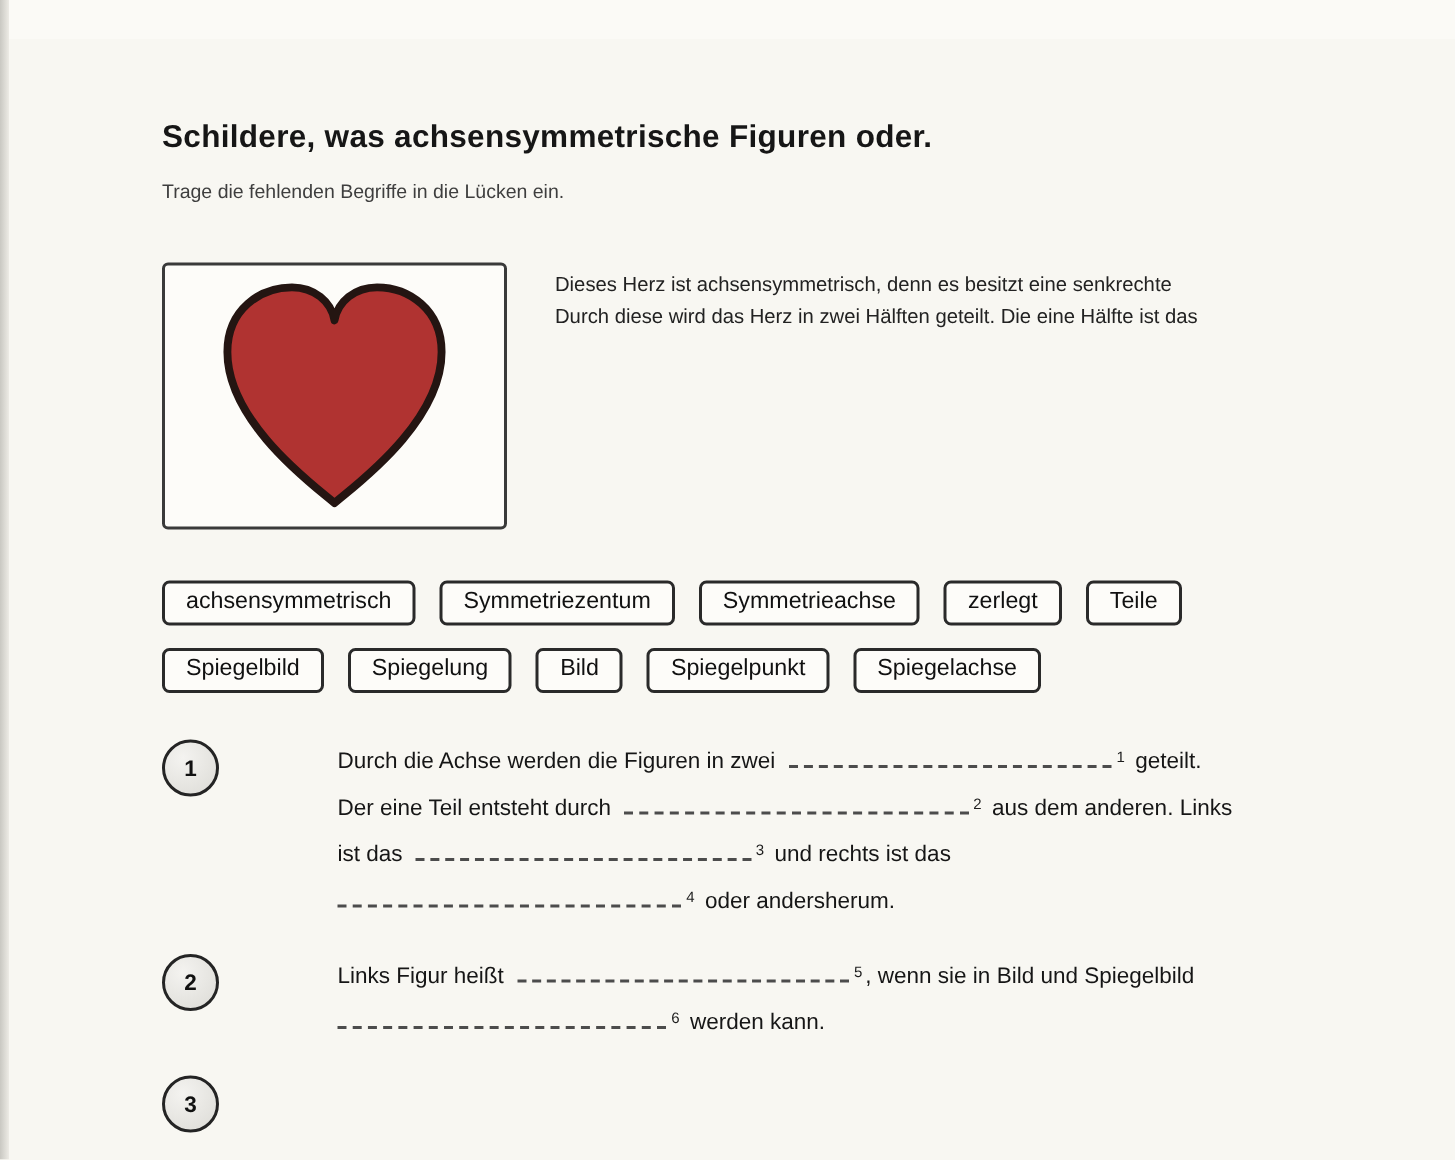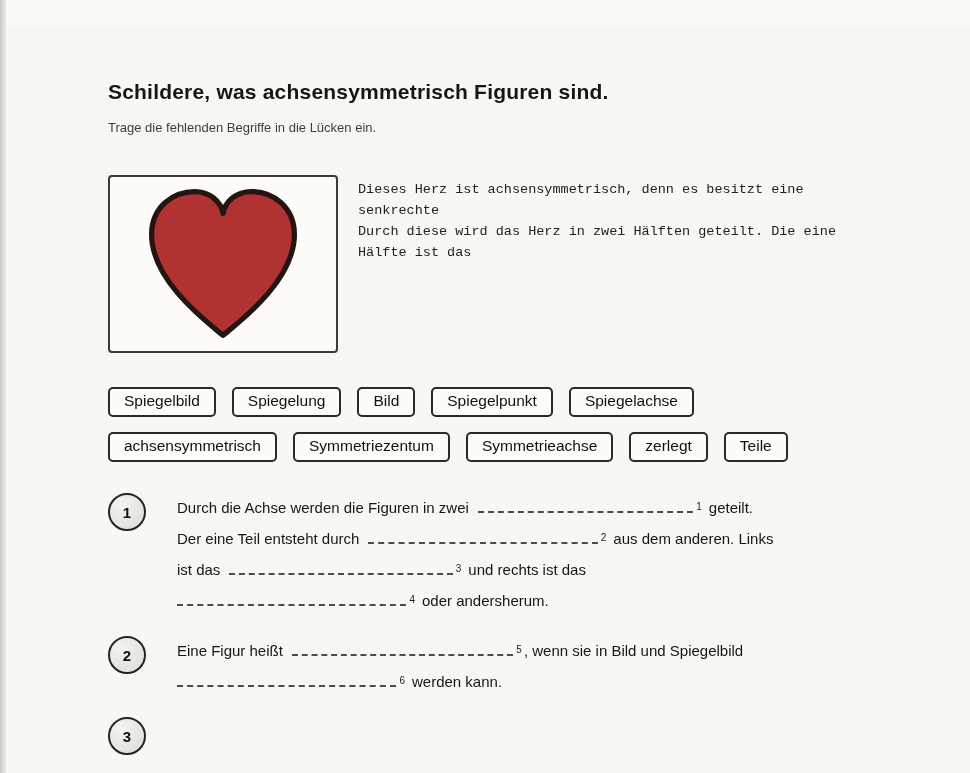--- a/index.html
+++ b/index.html
@@ -11,87 +11,87 @@
   }
   .edge{position:absolute;left:0;top:0;width:6px;height:100%;
     background:linear-gradient(90deg,#c9c8c2,#edebe5);}
   .topband{position:absolute;top:0;left:6px;right:0;height:26px;background:#fbfaf6;}
 
   .content{position:absolute;left:108px;top:80px;width:775px;}
 
   .title{font-size:21px;font-weight:bold;margin:0 0 16px 0;color:#161616;letter-spacing:.2px;}
   .subtitle{font-size:13px;color:#3e3e3e;margin:0 0 40px 0;}
 
-  .example{display:flex;gap:20px;margin-bottom:34px;font-family:Liberation Mono, monospace;}
+  .example{display:flex;gap:32px;margin-bottom:34px;}
   .heart-box{width:230px;height:178px;box-sizing:border-box;flex:0 0 auto;
     background:#fdfcf9;border:2px solid #3a3a3a;border-radius:4px;
     display:flex;align-items:center;justify-content:center;}
   .example-text{font-size:13.5px;line-height:21px;padding-top:4px;color:#222;}
 
   .bank-row{display:flex;gap:16px;margin-bottom:15px;}
   .chip{border:2px solid #2a2a2a;border-radius:5px;background:#fdfcf9;
     padding:3px 14px 5px;font-size:15.5px;color:#111;white-space:nowrap;}
 
   #exercises{margin-top:30px;}
   .exercise{display:flex;gap:31px;margin-bottom:19px;}
   .num-circle{width:38px;height:38px;box-sizing:border-box;flex:0 0 auto;margin-top:1px;
     border:2px solid #242424;border-radius:50%;
     background:radial-gradient(circle at 35% 30%,#f4f3f0,#dcdbd6);
     display:flex;align-items:center;justify-content:center;
     font-weight:bold;font-size:15px;color:#111;}
-  .lines{font-size:15px;color:#161616;}
+  .lines{font-size:15px;color:#161616;margin-left:48px;}
   .line{line-height:31px;height:31px;white-space:nowrap;}
   .seg{vertical-align:baseline;}
   .seg.tight{margin-left:-5px;}
   .blank{display:inline-flex;align-items:flex-end;height:15px;
     margin:0 7px 0 9px;vertical-align:baseline;box-sizing:border-box;}
   .line .blank:first-child{margin-left:0;}
   .dash{flex:1;height:100%;border-bottom:2px dashed #4c4c4c;}
   .bnum{font-size:10px;line-height:11px;padding-left:3px;color:#1d1d1d;
     transform:translateY(-1px);}
   .blank.hidden{background:#fcfbf6;}
   .blank.hidden .dash{border-bottom-color:transparent;}
 </style>
 </head>
 <body>
 
 <div class="edge"></div>
 <div class="topband"></div>
 
 <div class="content">
 
-  <h1 class="title">Schildere, was achsensymmetrisch Figuren sind.</h1>
+  <h1 class="title">Schildere, was achsensymmetrische Figuren oder.</h1>
   <p class="subtitle">Trage die fehlenden Begriffe in die Lücken ein.</p>
 
   <div class="example">
     <div class="heart-box">
       <svg width="168" height="158" viewBox="0 0 160 150">
         <path d="M80 143 C70 134 12 93 12 47 C12 20 33 6 53 6 C67 6 78 15 80 27 C82 15 93 6 107 6 C127 6 148 20 148 47 C148 93 90 134 80 143 Z" fill="#b03331" stroke="#241512" stroke-width="5" stroke-linejoin="round"></path>
       </svg>
     </div>
     <div class="example-text" id="example-text">
         <div>Dieses Herz ist achsensymmetrisch, denn es besitzt eine senkrechte</div>
         <div>Durch diese wird das Herz in zwei Hälften geteilt. Die eine Hälfte ist das</div>
       </div>
   </div>
 
   <div id="bank">
       <div class="bank-row">
+        <div class="chip">achsensymmetrisch</div>
+        <div class="chip">Symmetriezentum</div>
+        <div class="chip">Symmetrieachse</div>
+        <div class="chip">zerlegt</div>
+        <div class="chip">Teile</div>
+      </div>
+      <div class="bank-row">
         <div class="chip">Spiegelbild</div>
         <div class="chip">Spiegelung</div>
         <div class="chip">Bild</div>
         <div class="chip">Spiegelpunkt</div>
         <div class="chip">Spiegelachse</div>
-      </div>
-      <div class="bank-row">
-        <div class="chip">achsensymmetrisch</div>
-        <div class="chip">Symmetriezentum</div>
-        <div class="chip">Symmetrieachse</div>
-        <div class="chip">zerlegt</div>
-        <div class="chip">Teile</div>
       </div>
     </div>
 
   <div id="exercises">
       <div class="exercise">
         <div class="num-circle">1</div>
         <div class="lines">
           <div class="line"><span class="seg">Durch die Achse werden die Figuren in zwei</span><span class="blank" style="width: 224px;">
               <span class="dash"></span>
               <span class="bnum">1</span>
@@ -106,21 +106,21 @@
             </span><span class="seg">und rechts ist das</span></div>
           <div class="line"><span class="blank" style="width: 238px;">
               <span class="dash"></span>
               <span class="bnum">4</span>
             </span><span class="seg">oder andersherum.</span></div>
         </div>
       </div>
       <div class="exercise">
         <div class="num-circle">2</div>
         <div class="lines">
-          <div class="line"><span class="seg">Eine Figur heißt</span><span class="blank" style="width: 230px;">
+          <div class="line"><span class="seg">Links Figur heißt</span><span class="blank" style="width: 230px;">
               <span class="dash"></span>
               <span class="bnum">5</span>
             </span><span class="seg tight">, wenn sie in Bild und Spiegelbild</span></div>
           <div class="line"><span class="blank" style="width: 228px;">
               <span class="dash"></span>
               <span class="bnum">6</span>
             </span><span class="seg">werden kann.</span></div>
         </div>
       </div>
       <div class="exercise">

